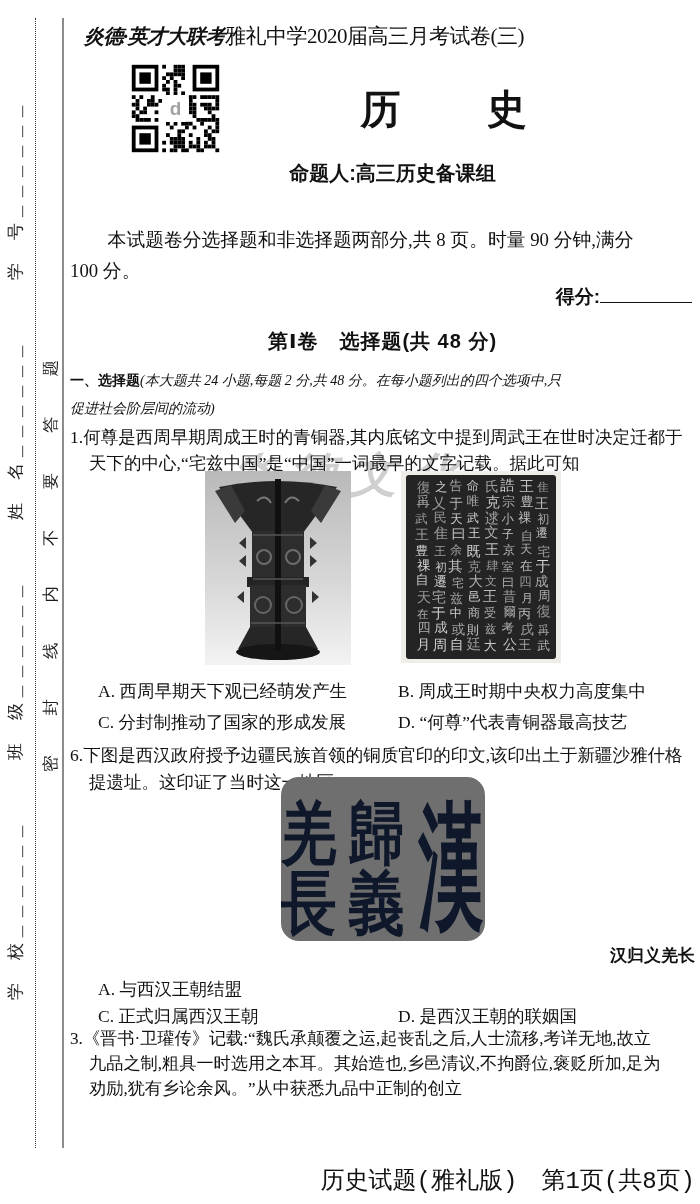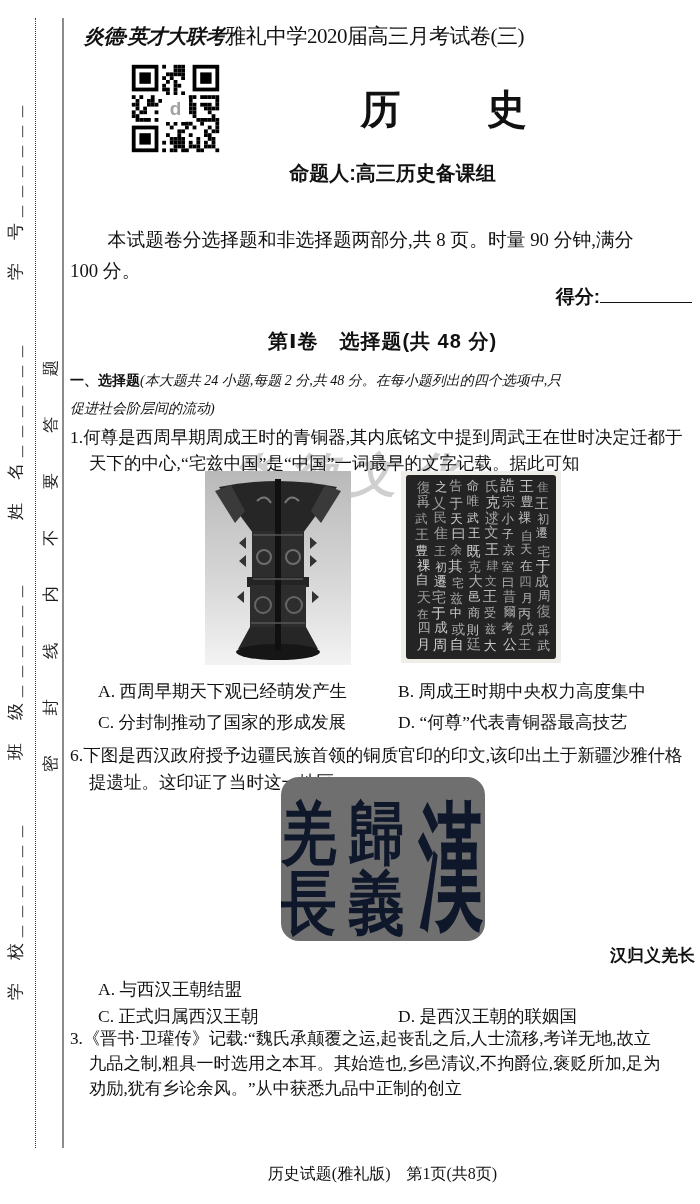--- a/index.html
+++ b/index.html
@@ -59,21 +59,21 @@
   .vessel-box{width:146px;height:194px;}
   .rub-box{width:160px;height:192px;background:#f2f0ea;padding:0;}
   .seal-fig{left:70px;top:777px;width:625px;display:flex;justify-content:center;}
   .seal-stamp{width:204px;height:164px;background:#6f6f6f;border-radius:18px;display:flex;
     flex-direction:row-reverse;overflow:hidden;filter:blur(0.2px);}
   .seal-col{flex:1;display:flex;flex-direction:column;justify-content:space-around;align-items:center;
     color:#0f172a;font-weight:900;line-height:1;margin-top:17px;}
   .seal-col.single span{font-size:62px;transform:scale(1.05,2.2);}
   .seal-col.double span{font-size:56px;transform:scale(1.0,1.25);}
   .seal-cap{left:70px;top:944px;width:625px;text-align:right;font-size:17px;font-weight:700;}
-  .footer{left:70px;top:1164px;width:625px;text-align:center;font-size:16px;}
+  .footer{left:70px;top:1164px;width:625px;text-align:right;font-size:24px;font-family:Liberation Mono, monospace;}
 </style>
 </head>
 <body>
 
 <div id="page">
 
   <div class="abs seal-dotted"></div>
   <div class="abs seal-solid"></div>
   <div class="abs rot name-fields">学　校＿＿＿＿＿＿　　　班　级＿＿＿＿＿＿　　　姓　名＿＿＿＿＿＿　　　学　号＿＿＿＿＿＿</div>
   <div class="abs rot seal-chars">密封线内不要答题</div>

